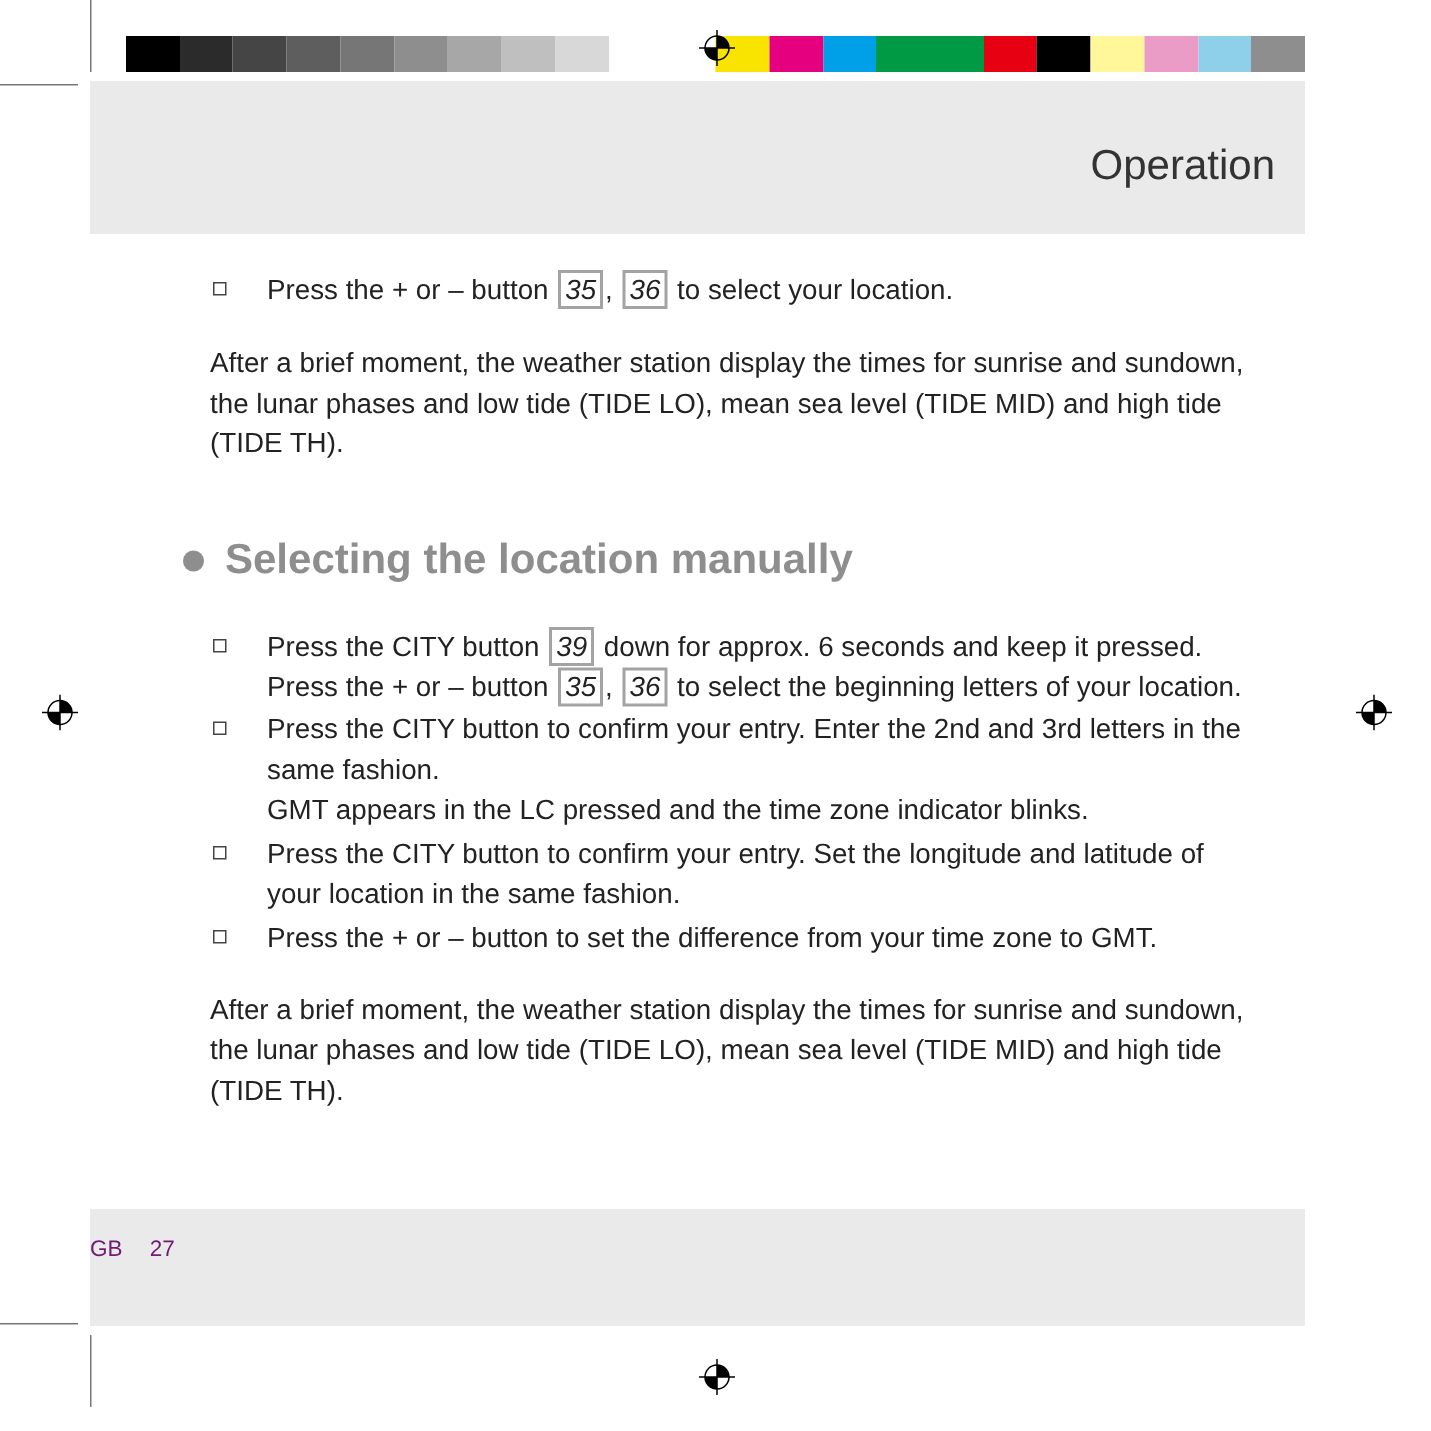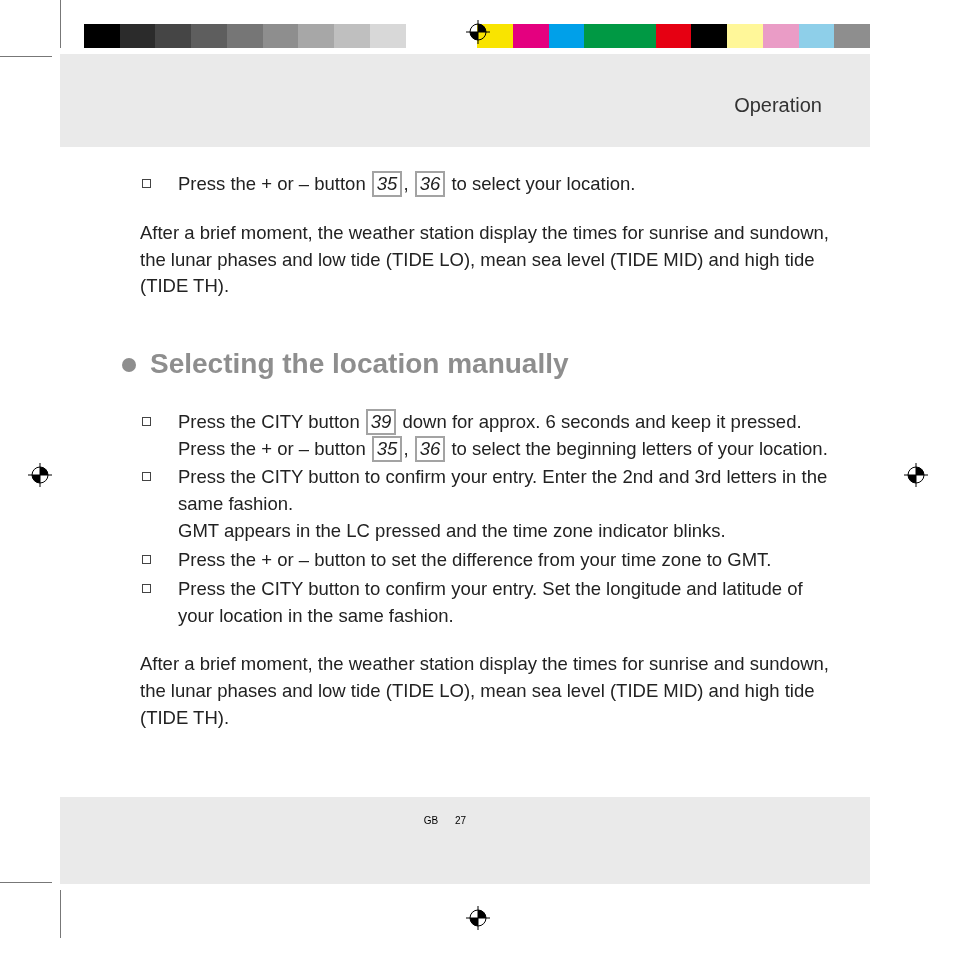--- a/index.html
+++ b/index.html
@@ -45,22 +45,22 @@
   .content {
     position: absolute;
     left: 60px;
     top: 54px;
     width: 810px;
     height: 830px;
     box-sizing: border-box;
   }
   .header {
     text-align: right;
-    padding: 40px 48px 30px 0;
-    font-size: 20px;
+    padding: 40px 20px 30px 0;
+    font-size: 28px;
     font-weight: 300;
     color: #333;
   }
   .body-area {
     background: #fff;
     padding: 24px 40px 20px 80px;
     min-height: 650px;
     box-sizing: border-box;
     font-size: 18.5px;
     line-height: 1.45;
@@ -106,24 +106,24 @@
   }
   .refnum {
     display: inline-block;
     border: 2px solid #a3a3a3;
     padding: 0 3px;
     font-style: italic;
     line-height: 1.2;
     margin: 0 1px;
   }
   .footer {
-    text-align: center;
+    text-align: left;
     padding: 18px 40px 0 0;
-    font-size: 10px;
-    color: #000000;
+    font-size: 15px;
+    color: #701a75;
   }
   .footer .lang { margin-right: 14px; }
 </style>
 </head>
 <body>
 
 <div class="crop-h" style="left:0; top:56px;  width:52px;"></div>
 <div class="crop-v" style="left:60px; top:0;  height:48px;"></div>
 <div class="crop-h" style="left:0; top:882px; width:52px;"></div>
 <div class="crop-v" style="left:60px; top:890px; height:48px;"></div>
@@ -216,24 +216,24 @@
     <ul class="instr">
       <li>
         <span>Press the CITY button </span><span class="refnum">39</span><span> down for approx. 6 seconds and keep it pressed.</span><br>
         <span>Press the + or – button </span><span class="refnum">35</span><span>, </span><span class="refnum">36</span><span> to select the beginning letters of your location.</span>
       </li>
       <li>
         <span>Press the CITY button to confirm your entry. Enter the 2nd and 3rd letters in the same fashion.</span><br>
         <span>GMT appears in the LC pressed and the time zone indicator blinks.</span>
       </li>
       <li>
+        <span>Press the CITY button to confirm your entry. Set the longitude and latitude of your location in the same fashion.</span>
+      </li>
+      <li>
         <span>Press the + or – button to set the difference from your time zone to GMT.</span>
-      </li>
-      <li>
-        <span>Press the CITY button to confirm your entry. Set the longitude and latitude of your location in the same fashion.</span>
       </li>
     </ul>
 
     <p class="para">After a brief moment, the weather station display the times for sunrise and sundown, the lunar phases and low tide (TIDE LO), mean sea level (TIDE MID) and high tide (TIDE TH).</p>
 
   </div>
 
   <div class="footer">
     <span class="lang">GB</span>
     <span>27</span>

